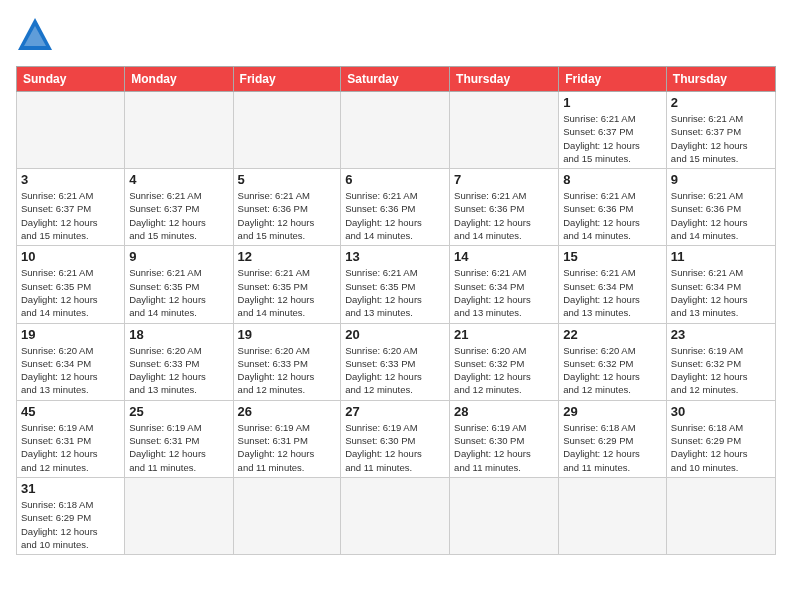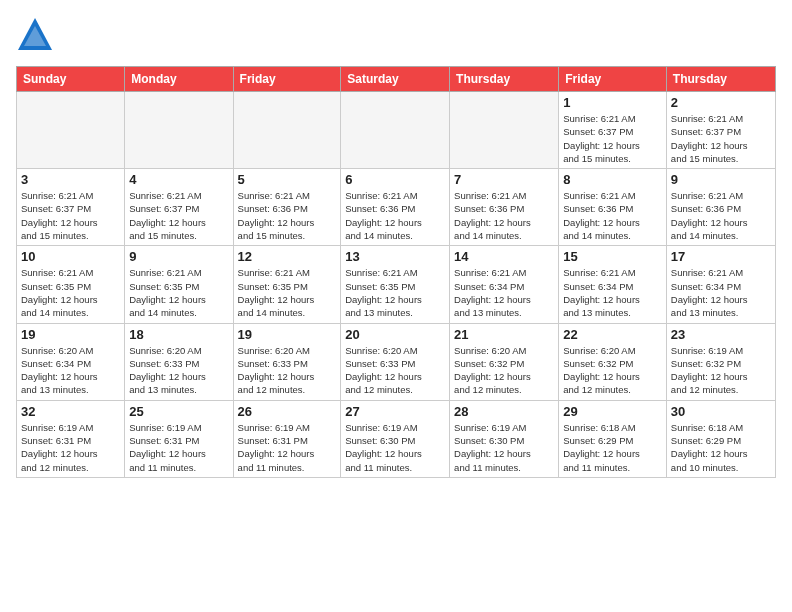--- a/index.html
+++ b/index.html
@@ -226,21 +226,21 @@
 and 13 minutes.</div>
         </td>
         <td>
           <span class="day-num">15</span>
           <div class="day-info" style="white-space: pre-line;">Sunrise: 6:21 AM
 Sunset: 6:34 PM
 Daylight: 12 hours
 and 13 minutes.</div>
         </td>
         <td>
-          <span class="day-num">17</span>
+          <span class="day-num">11</span>
           <div class="day-info" style="white-space: pre-line;">Sunrise: 6:21 AM
 Sunset: 6:34 PM
 Daylight: 12 hours
 and 13 minutes.</div>
         </td>
       </tr>
       <tr>
         <td>
           <span class="day-num">19</span>
           <div class="day-info" style="white-space: pre-line;">Sunrise: 6:20 AM
@@ -286,21 +286,21 @@
         <td>
           <span class="day-num">23</span>
           <div class="day-info" style="white-space: pre-line;">Sunrise: 6:19 AM
 Sunset: 6:32 PM
 Daylight: 12 hours
 and 12 minutes.</div>
         </td>
       </tr>
       <tr>
         <td>
-          <span class="day-num">32</span>
+          <span class="day-num">45</span>
           <div class="day-info" style="white-space: pre-line;">Sunrise: 6:19 AM
 Sunset: 6:31 PM
 Daylight: 12 hours
 and 12 minutes.</div>
         </td>
         <td>
           <span class="day-num">25</span>
           <div class="day-info" style="white-space: pre-line;">Sunrise: 6:19 AM
 Sunset: 6:31 PM
 Daylight: 12 hours
@@ -334,15 +334,30 @@
 Daylight: 12 hours
 and 11 minutes.</div>
         </td>
         <td>
           <span class="day-num">30</span>
           <div class="day-info" style="white-space: pre-line;">Sunrise: 6:18 AM
 Sunset: 6:29 PM
 Daylight: 12 hours
 and 10 minutes.</div>
         </td>
+      </tr>
+      <tr class="last-row">
+        <td>
+          <span class="day-num">31</span>
+          <div class="day-info" style="white-space: pre-line;">Sunrise: 6:18 AM
+Sunset: 6:29 PM
+Daylight: 12 hours
+and 10 minutes.</div>
+        </td>
+        <td class="empty"></td>
+        <td class="empty"></td>
+        <td class="empty"></td>
+        <td class="empty"></td>
+        <td class="empty"></td>
+        <td class="empty"></td>
       </tr>
     </tbody>
 </table>
 
 </body></html>

